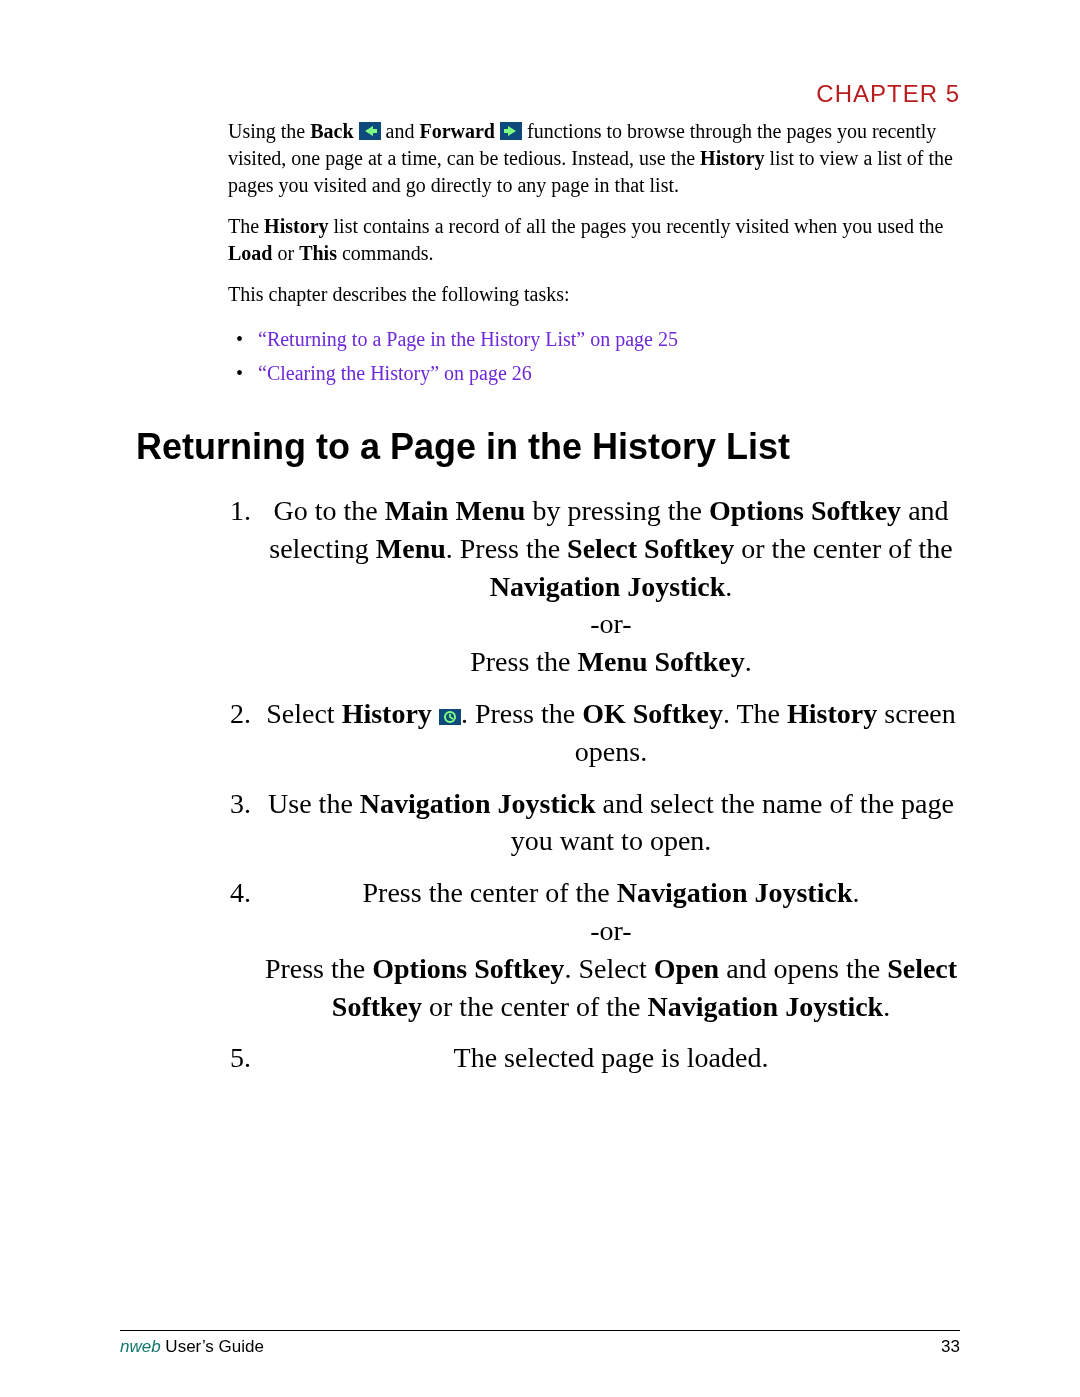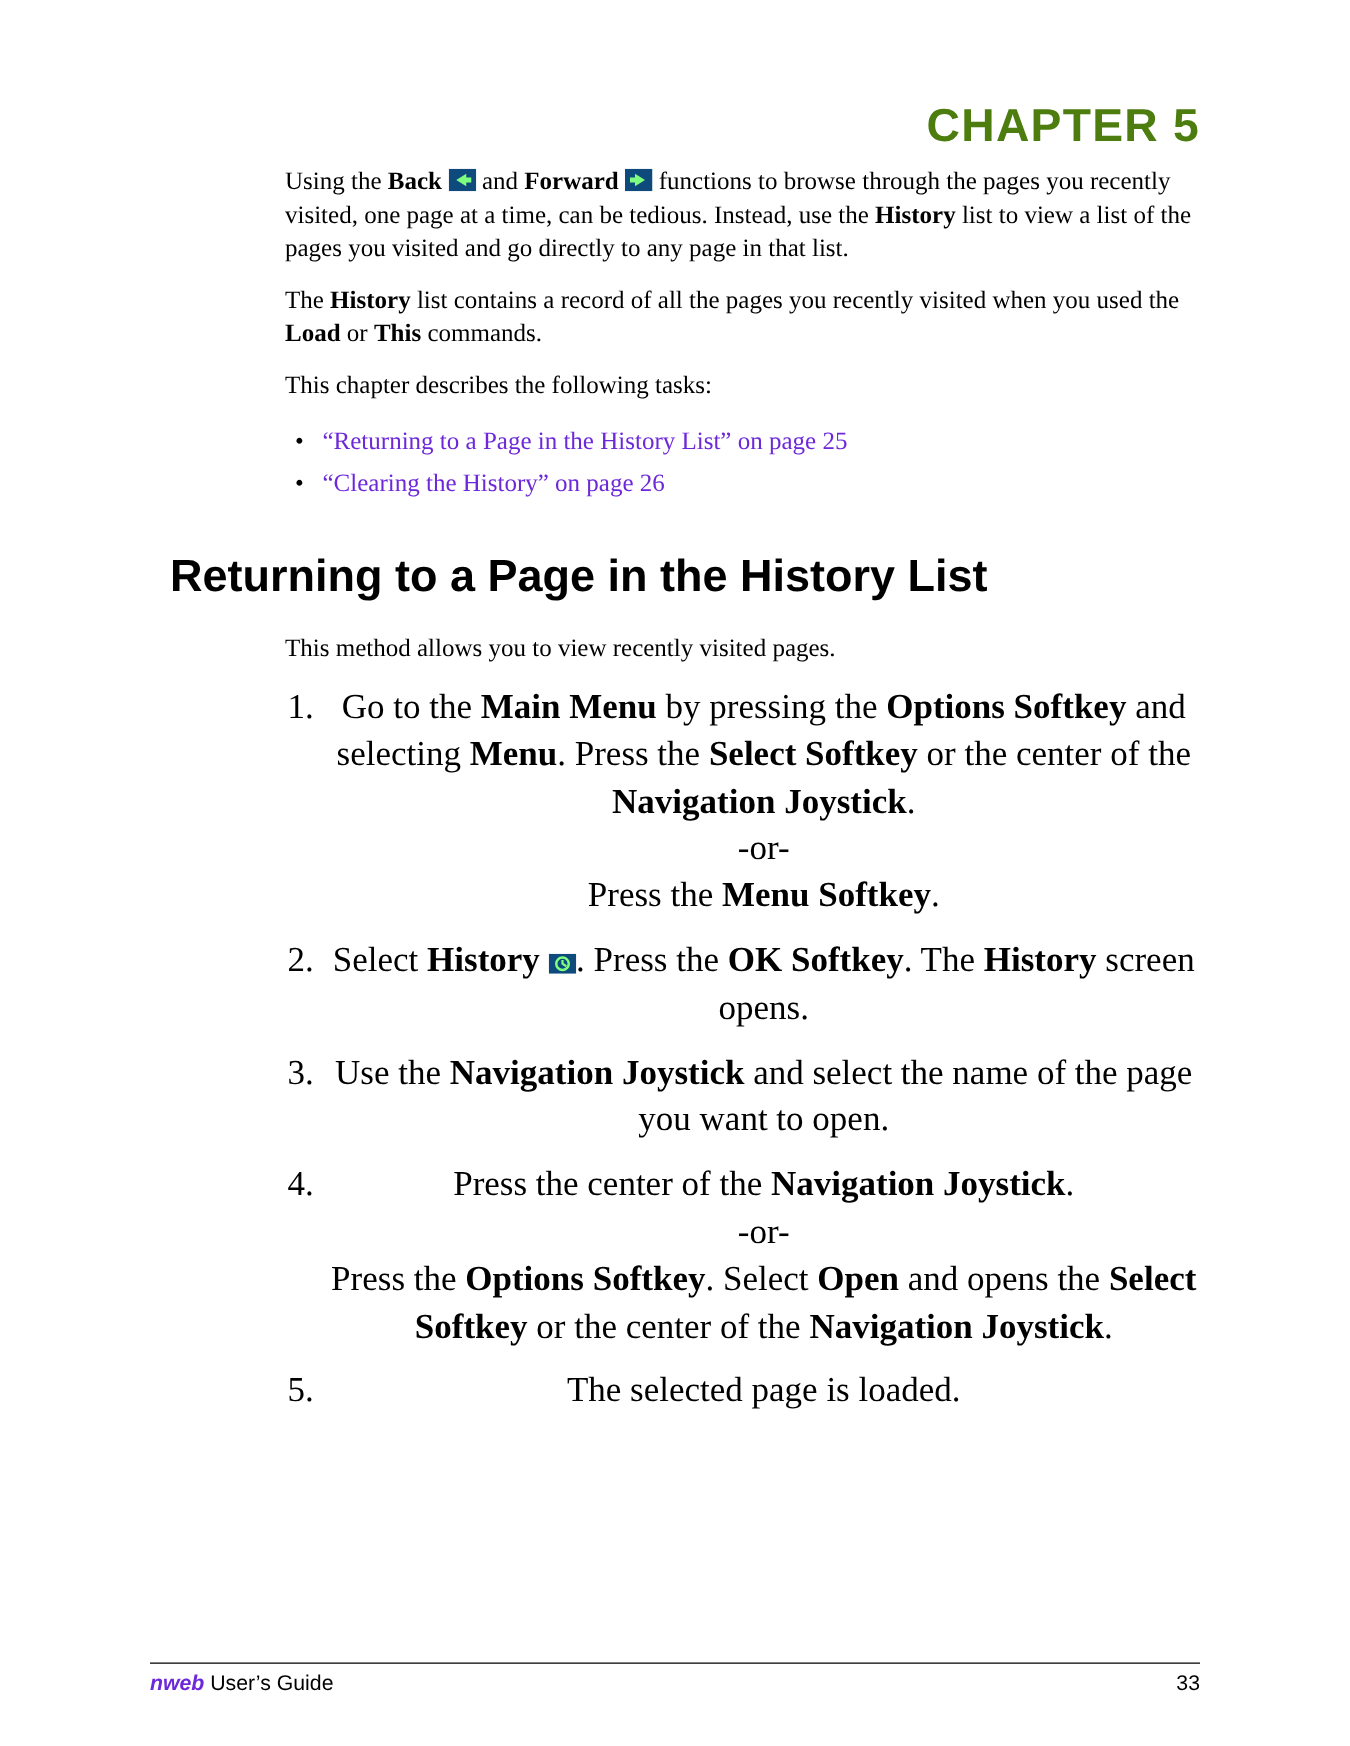--- a/index.html
+++ b/index.html
@@ -17,25 +17,25 @@
     box-sizing: border-box;
   }
   .content {
     position: absolute;
     left: 120px;
     right: 120px;
     top: 80px;
   }
   .chapter-label {
     font-family: Arial, Helvetica, sans-serif;
-    font-weight: bold;
-    font-size: 37px;
+    font-weight: normal;
+    font-size: 24px;
     text-align: right;
     letter-spacing: 1px;
-    color: #4d7c0f;
+    color: #b91c1c;
     margin: 0 0 10px 0;
   }
   .chapter-title {
     font-family: Arial, Helvetica, sans-serif;
     font-weight: bold;
     font-size: 36px;
     margin: 0 0 70px 0;
   }
   .body-block {
     margin-left: 108px;
@@ -95,23 +95,23 @@
     margin: 0 0 6px 0;
   }
   .footer-row {
     display: flex;
     justify-content: space-between;
     font-family: Verdana, Arial, sans-serif;
     font-size: 17px;
     color: #000;
   }
   .footer-left .brand {
-    color: #6d28d9;
+    color: #0f766e;
     font-style: italic;
-    font-weight: bold;
+    font-weight: normal;
   }
   b { font-weight: bold; }
 </style>
 </head>
 <body>
 
 <div class="page">
   <div class="content">
 
     <div class="chapter-label">CHAPTER 5</div>
@@ -135,21 +135,20 @@
 
       <ul class="link-list">
         <li><a href="#">“Returning to a Page in the History List” on page 25</a></li>
         <li><a href="#">“Clearing the History” on page 26</a></li>
       </ul>
     </div>
 
     <h2 class="section-heading">Returning to a Page in the History List</h2>
 
     <div class="body-block">
-      <p>This method allows you to view recently visited pages.</p>
 
       <ol class="steps">
         <li>
           <span>Go to the </span><b>Main Menu</b><span> by pressing the </span><b>Options Softkey</b><span> and selecting </span><b>Menu</b><span>. Press the </span><b>Select Softkey</b><span> or the center of the </span><b>Navigation Joystick</b><span>.</span><br>
           <span>-or-</span><br>
           <span>Press the </span><b>Menu Softkey</b><span>.</span>
         </li>
         <li>
           <span>Select </span><b>History</b><span> </span><span class="icon"><svg width="22" height="16">
                 <rect x="0" y="0" width="22" height="16" fill="#0e4a7b"></rect>

